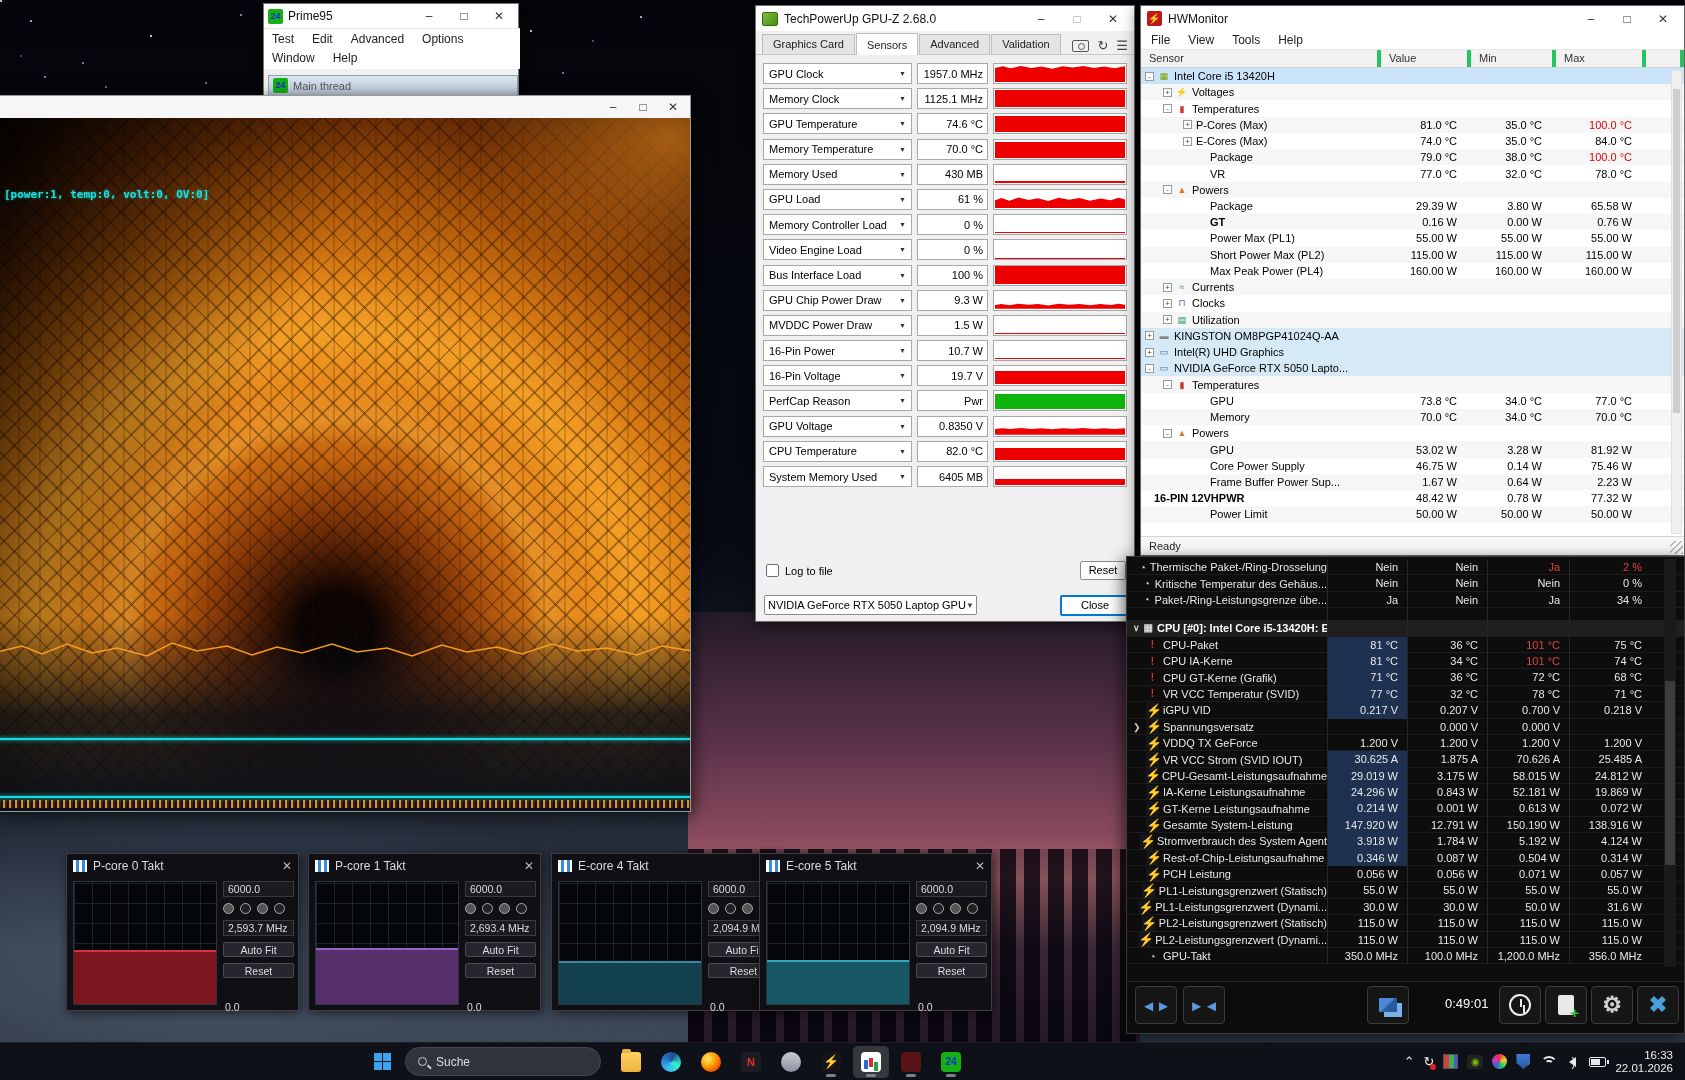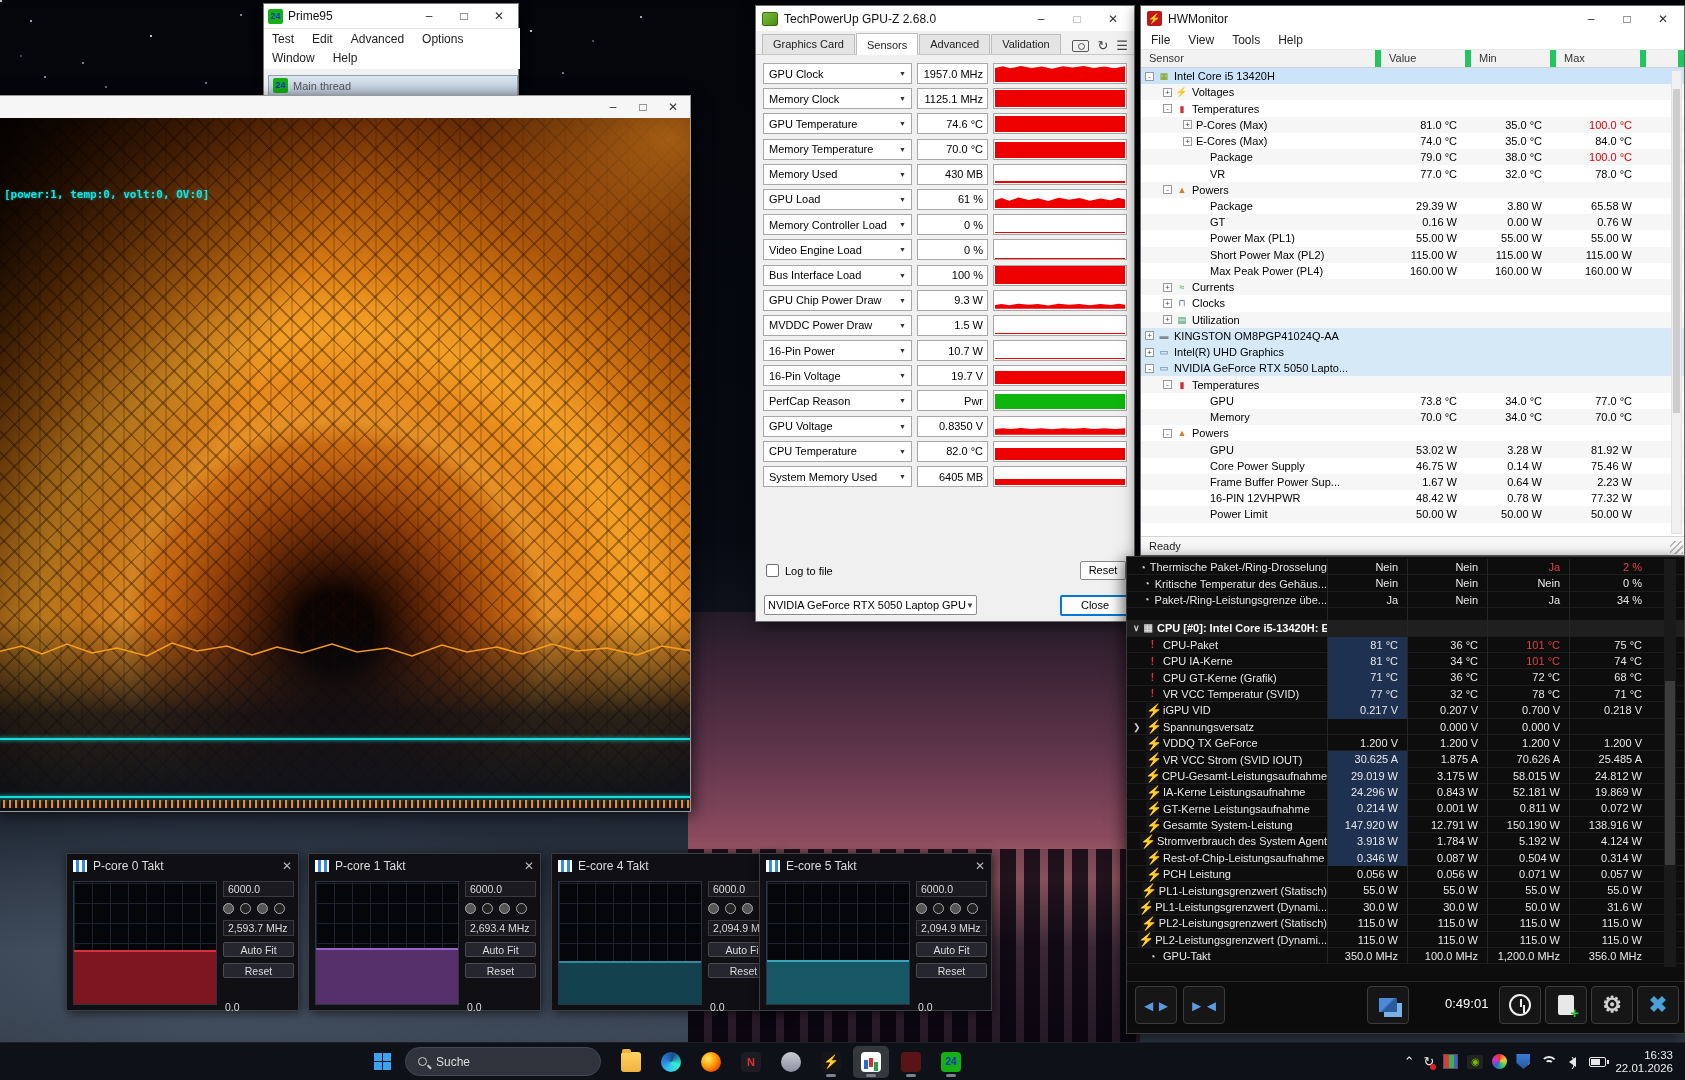--- a/index.html
+++ b/index.html
@@ -84,21 +84,21 @@
   .g-sel .arr{margin-left:auto;font-size:8px;color:#444}
   .g-close{position:absolute;right:4px;bottom:5px;width:70px;height:21px;background:#fdfdfd;border:2px solid #0078d7;border-radius:2px;font-size:11px;text-align:center;line-height:17px}
 
   
   #hwm{position:absolute;left:1140px;top:5px;width:545px;height:551px;background:#fff;border:1px solid #666;box-shadow:-3px 3px 14px rgba(0,0,0,.55);display:flex;flex-direction:column}
   .h-title{display:flex;align-items:center;height:25px;background:#fff;padding:0 6px;gap:6px}
   .h-ic{width:15px;height:15px;background:#c01818;border-radius:2px;color:#ffd020;font-size:10px;text-align:center;line-height:15px}
   .h-title .t{font-size:12px;color:#111;flex:1}
   .h-menu{display:flex;gap:18px;padding:2px 10px;background:#fff;font-size:12px;color:#222;border-bottom:1px solid #e8e8e8}
   .h-head{display:grid;grid-template-columns:1fr 90px 85px 90px 38px;height:18px;background:#f2f2f2;border-bottom:1px solid #d0d0d0;font-size:11px;color:#333}
-  .h-head span{padding:2px 8px;border-right:6px solid #22c55e}
+  .h-head span{padding:2px 8px;border-right:4px solid #22c55e}
   .h-rows{flex:1;position:relative;overflow:hidden;font-size:11px;color:#000}
   .hm-row{display:grid;grid-template-columns:1fr 90px 85px 90px 38px;height:16.24px;align-items:center}
   .hm-row:nth-child(even){background:#f6f6f6}
   .hm-row.dev{background:#d5e9f7}
   .hm-row.sel{background:#cce4fa}
   .hm-lab{display:flex;align-items:center;gap:4px;overflow:hidden;white-space:nowrap}
   .exp{flex:0 0 9px;height:9px;border:1px solid #9a9a9a;background:#fff;font-size:8px;line-height:7px;text-align:center;color:#444}
   .exp:empty{visibility:hidden}
   .hmic{font-size:9px;width:12px;text-align:center}
   .hmic:empty{display:none}
@@ -578,21 +578,21 @@
               <span class="exp"></span>
 
               <span>Package</span>
             </span>
             <span class="hm-num">29.39 W</span>
             <span class="hm-num">3.80 W</span>
             <span class="hm-num">65.58 W</span>
             <span></span>
           </div>
           <div class="hm-row">
-            <span class="hm-lab" style="padding-left: 56px;">
+            <span class="hm-lab" style="padding-left: 56px; font-weight: bold;">
               <span class="exp"></span>
 
               <span>GT</span>
             </span>
             <span class="hm-num">0.16 W</span>
             <span class="hm-num">0.00 W</span>
             <span class="hm-num">0.76 W</span>
             <span></span>
           </div>
           <div class="hm-row">
@@ -765,21 +765,21 @@
               <span class="exp"></span>
 
               <span>Frame Buffer Power Sup...</span>
             </span>
             <span class="hm-num">1.67 W</span>
             <span class="hm-num">0.64 W</span>
             <span class="hm-num">2.23 W</span>
             <span></span>
           </div>
           <div class="hm-row">
-            <span class="hm-lab" style="padding-left: 56px;">
+            <span class="hm-lab" style=" font-weight: bold;">
               <span class="exp"></span>
 
               <span>16-PIN 12VHPWR</span>
             </span>
             <span class="hm-num">48.42 W</span>
             <span class="hm-num">0.78 W</span>
             <span class="hm-num">77.32 W</span>
             <span></span>
           </div>
           <div class="hm-row">
@@ -989,21 +989,21 @@
             <span></span>
           </div>
           <div class="wi-row">
             <span class="wi-lab">
               <span class="wi-pre"></span>
               <span class="wiic i-bolt">⚡</span>
               <span>GT-Kerne Leistungsaufnahme</span>
             </span>
             <span class="wi-num hl">0.214 W</span>
             <span class="wi-num">0.001 W</span>
-            <span class="wi-num">0.811 W</span>
+            <span class="wi-num">0.613 W</span>
             <span class="wi-num">0.072 W</span>
             <span></span>
           </div>
           <div class="wi-row">
             <span class="wi-lab">
               <span class="wi-pre"></span>
               <span class="wiic i-bolt">⚡</span>
               <span>Gesamte System-Leistung</span>
             </span>
             <span class="wi-num hl">147.920 W</span>

